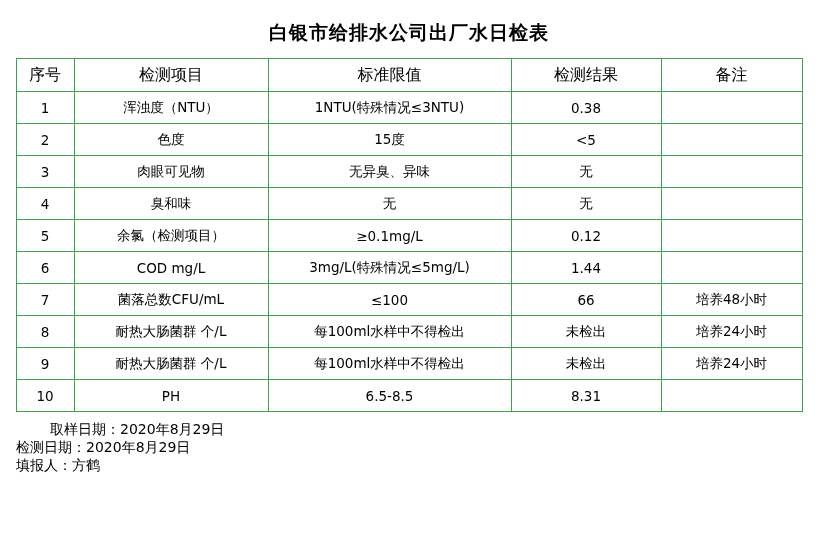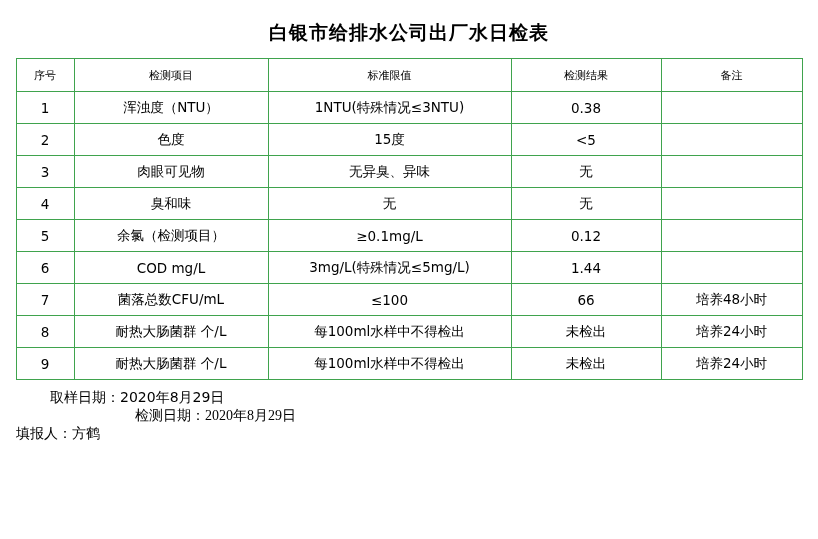--- a/index.html
+++ b/index.html
@@ -39,39 +39,39 @@
     border: 1px solid #3fa34d;
     height: 31px;
     font-size: 13.5px;
     font-weight: normal;
     text-align: center;
     vertical-align: middle;
     padding: 0 2px;
     font-family: "DejaVu Sans", "Liberation Sans", sans-serif;
   }
   table.report thead td {
-    font-size: 11px;
+    font-size: 16px;
     height: 32px;
   }
   .col-no    { width: 58px; }
   .col-item  { width: 194px; }
   .col-std   { width: 243px; }
   .col-res   { width: 150px; }
   .col-note  { width: 141px; }
   .footer {
     margin: 0 auto;
     width: 786px;
     display: flex;
     font-size: 14px;
     padding-top: 9px;
     font-family: "DejaVu Sans", "Liberation Sans", sans-serif;
     flex-direction: column;
   }
   .footer .f-sample { width: 300px; padding-left: 34px; box-sizing: border-box; }
-  .footer .f-test   { width: 280px; text-align: right; font-family: Liberation Serif, serif; }
+  .footer .f-test   { width: 280px; text-align: left; }
   .footer .f-filler { flex: 1; text-align: left; }
 </style>
 </head>
 <body>
 
 <div class="page">
 
   <div class="doc-title">白银市给排水公司出厂水日检表</div>
 
   <table class="report">
@@ -148,20 +148,27 @@
         <td>未检出</td>
         <td>培养24小时</td>
       </tr>
       <tr>
         <td>9</td>
         <td>耐热大肠菌群 个/L</td>
         <td>每100ml水样中不得检出</td>
         <td>未检出</td>
         <td>培养24小时</td>
       </tr>
+      <tr>
+        <td>10</td>
+        <td>PH</td>
+        <td>6.5-8.5</td>
+        <td>8.31</td>
+        <td></td>
+      </tr>
     </tbody>
   </table>
 
   <div class="footer">
     <div class="f-sample">取样日期：2020年8月29日</div>
     <div class="f-test">检测日期：2020年8月29日</div>
     <div class="f-filler">填报人：方鹤</div>
   </div>
 
 </div>

